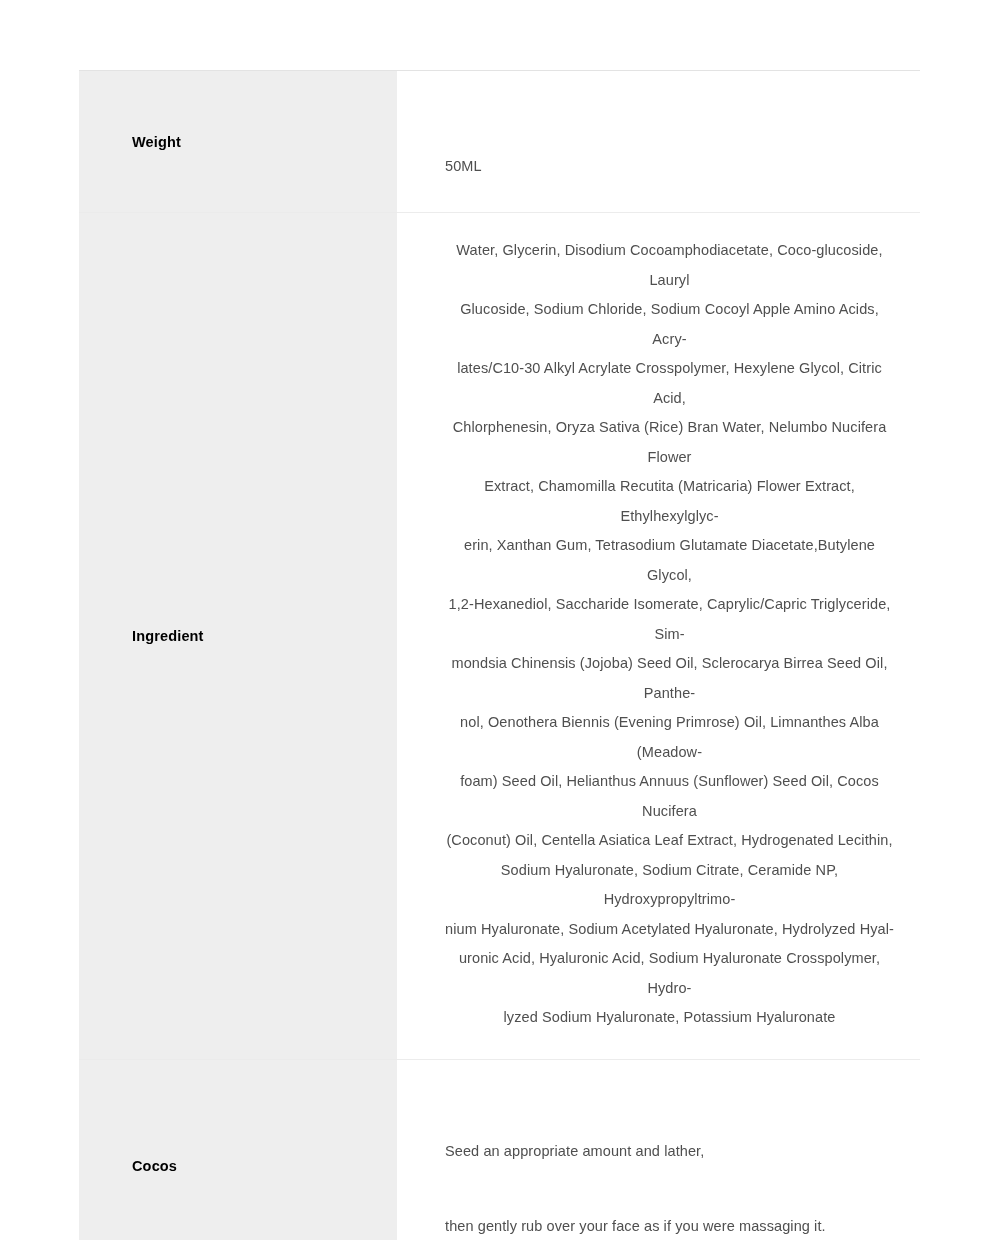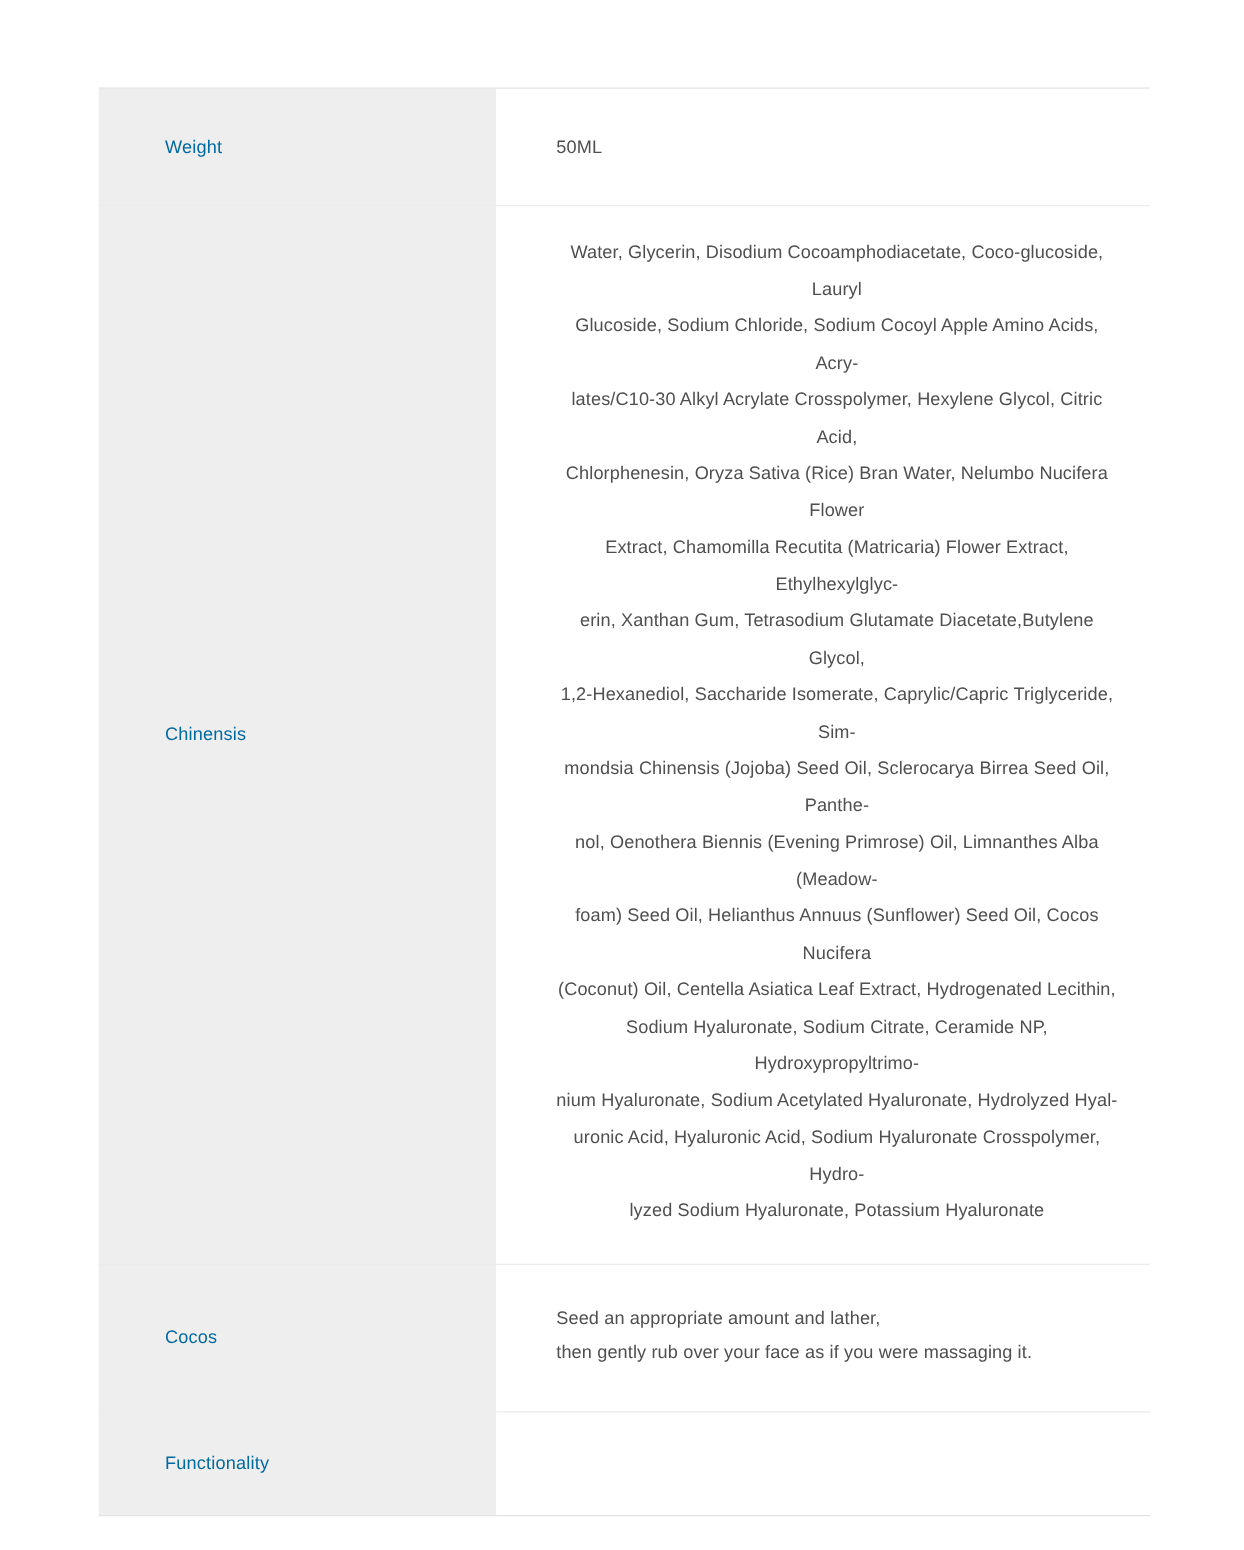--- a/index.html
+++ b/index.html
@@ -35,23 +35,23 @@
   .spec-table tr > td {
     padding: 0;
     margin: 0;
     vertical-align: middle;
   }
 
   
   .spec-label {
     width: 265px;
     background: #eeeeee;
-    color: #0369a1;
+    color: #000000;
     font-size: 14.5px;
-    font-weight: 400;
+    font-weight: 700;
     text-align: left;
     padding-left: 53px !important;
     letter-spacing: 0.15px;
     border-bottom: 1px solid #ebebeb;
   }
 
   
   .spec-value {
     background: #ffffff;
     color: #4f4f4f;
@@ -71,20 +71,21 @@
   
   .row-weight .spec-value       { padding-top: 34px !important; padding-bottom: 32px !important; }
   .row-ingredient .spec-value   { padding-top: 23px !important; padding-bottom: 26px !important; }
   .row-shelflife .spec-value    { padding-top: 27px !important; padding-bottom: 30px !important; }
   .row-usage .spec-value        { padding-top: 30px !important; padding-bottom: 33px !important; }
   .row-functionality .spec-value{ padding-top: 40px !important; padding-bottom: 42px !important; }
 
   .value-line {
     display: block;
     white-space: pre-wrap;
+    margin-top: 48px;
   }
   .ingredient-body {
     display: block;
     text-align: center;
     white-space: pre-line;
     line-height: 29.5px;
   }
 </style>
 </head>
 <body>
@@ -94,21 +95,21 @@
     <tbody>
 
       <tr class="row-weight">
         <th class="spec-label">Weight</th>
         <td class="spec-value">
           <span class="value-line">50ML</span>
         </td>
       </tr>
 
       <tr class="row-ingredient">
-        <th class="spec-label">Chinensis</th>
+        <th class="spec-label">Ingredient</th>
         <td class="spec-value">
           <span class="ingredient-body">Water, Glycerin, Disodium Cocoamphodiacetate, Coco-glucoside, Lauryl
 Glucoside,  Sodium Chloride, Sodium Cocoyl Apple Amino Acids, Acry-
 lates/C10-30 Alkyl Acrylate Crosspolymer, Hexylene Glycol, Citric Acid,
 Chlorphenesin, Oryza Sativa (Rice) Bran Water, Nelumbo Nucifera Flower
 Extract, Chamomilla Recutita (Matricaria) Flower Extract, Ethylhexylglyc-
 erin, Xanthan Gum, Tetrasodium Glutamate Diacetate,Butylene Glycol,
 1,2-Hexanediol, Saccharide Isomerate, Caprylic/Capric Triglyceride, Sim-
 mondsia Chinensis (Jojoba) Seed Oil, Sclerocarya Birrea Seed Oil, Panthe-
 nol, Oenothera Biennis (Evening Primrose) Oil, Limnanthes Alba (Meadow-

